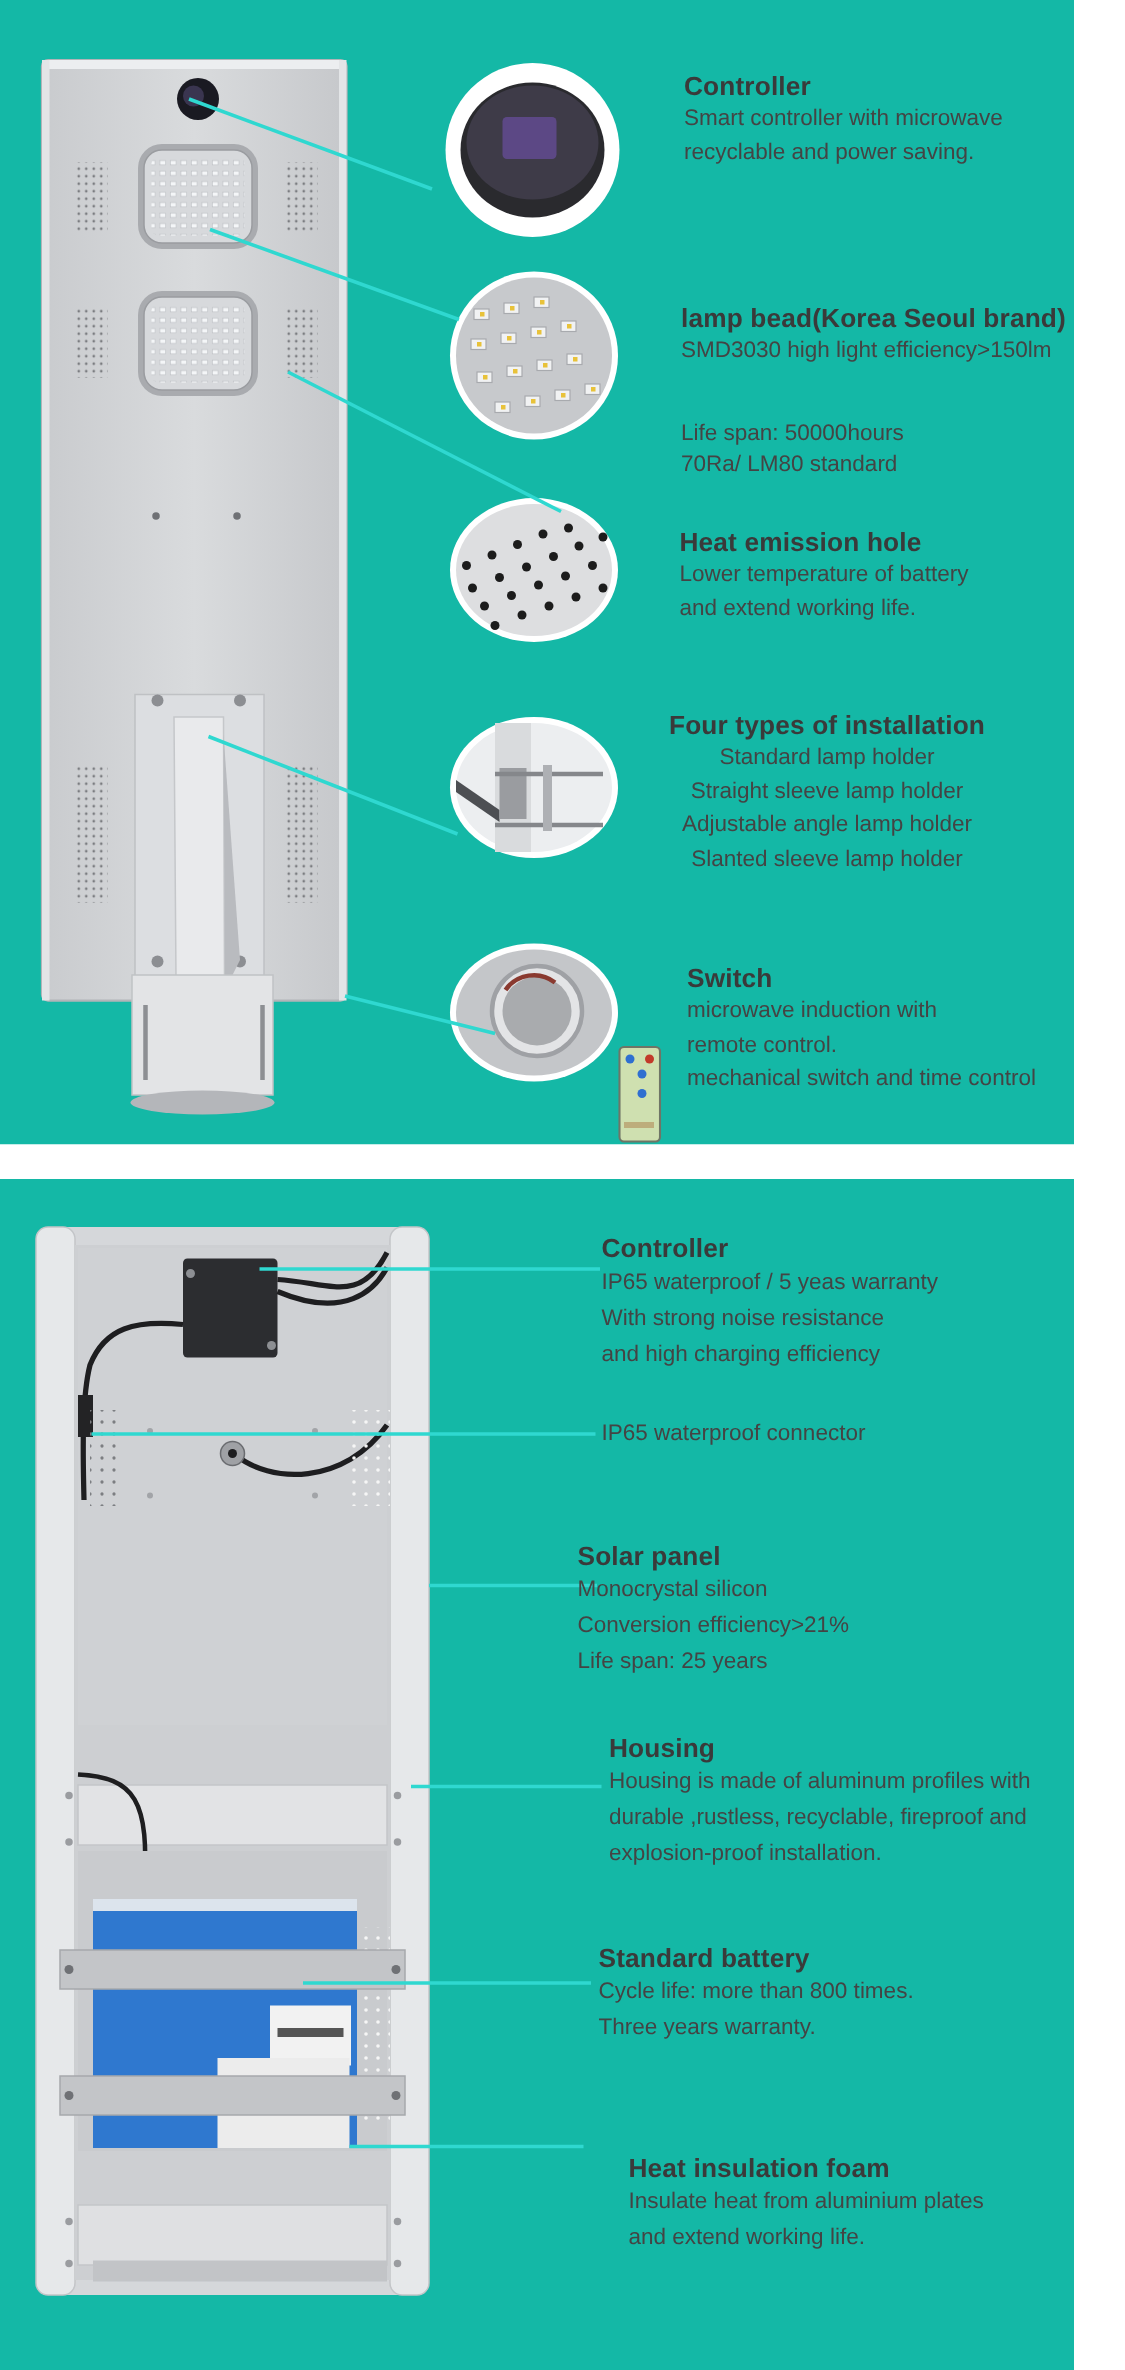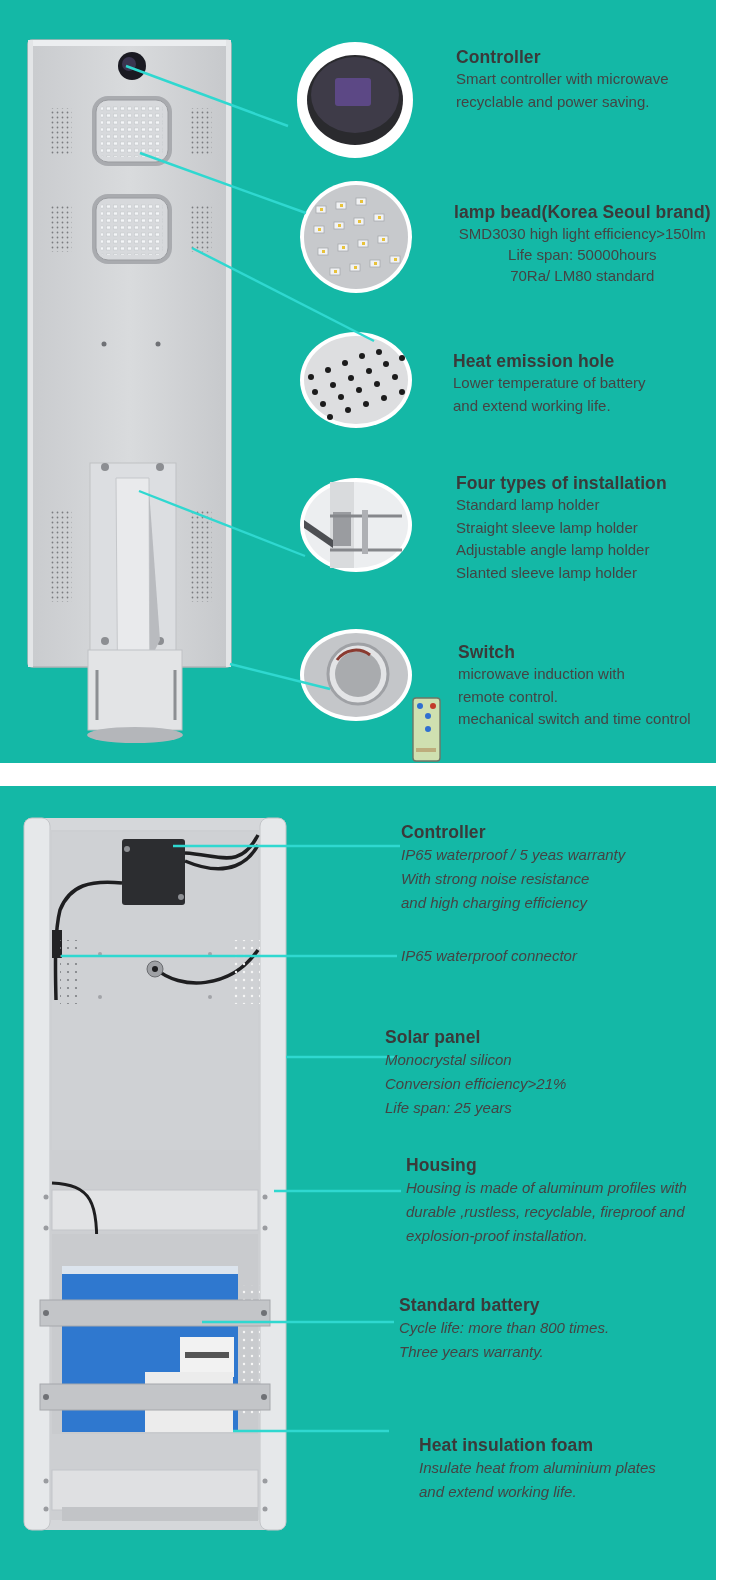--- a/index.html
+++ b/index.html
@@ -9,21 +9,21 @@
   .panel { position: absolute; left: 0; width: 716px; background: #14b8a6; overflow: hidden; }
   #panel-top { top: 0; height: 763px; }
   #panel-bottom { top: 786px; height: 794px; }
   .divider { position: absolute; left: 0; top: 763px; width: 750px; height: 23px; background: #ffffff; }
 
   svg.art { position: absolute; left: 0; top: 0; }
 
   .callout { position: absolute; }
   .callout .title { font-size: 17.5px; font-weight: bold; color: #3a3a3a; line-height: 22px; letter-spacing: 0.1px; }
   .callout .line { font-size: 15px; color: #444444; line-height: 22.5px; white-space: nowrap; }
-  #panel-bottom .callout .line { line-height: 24px; font-style: italic; }
+  #panel-bottom .callout .line { line-height: 24px; }
 </style>
 </head>
 <body>
 
 <section id="panel-top" class="panel">
   <svg class="art" width="750" height="763" viewBox="0 0 750 763">
     <defs>
       <linearGradient id="alu" x1="0" x2="1" y1="0" y2="0">
         <stop offset="0" stop-color="#c9cbce"></stop>
         <stop offset="0.5" stop-color="#d9dbdd"></stop>
@@ -189,34 +189,34 @@
       <line x1="230" y1="664" x2="330" y2="689"></line>
     </g>
   </svg>
 
   <div class="callout" style="left:456px; top:46px;">
     <div class="title">Controller</div>
     <div class="line">Smart controller with microwave</div>
     <div class="line">recyclable and power saving.</div>
   </div>
 
-  <div class="callout" style="left:454px; top:201px;text-align:center;">
+  <div class="callout" style="left:454px; top:201px;">
     <div class="title">lamp bead(Korea Seoul brand)</div>
     <div class="line" style="line-height:21px;">SMD3030 high light efficiency&gt;150lm</div>
-    <div class="line" style="line-height:21px;">Life span: 50000hours</div>
+    <div class="line" style="line-height:21px;margin-top:34px;">Life span: 50000hours</div>
     <div class="line" style="line-height:21px;">70Ra/ LM80 standard</div>
   </div>
 
   <div class="callout" style="left:453px; top:350px;">
     <div class="title">Heat emission hole</div>
     <div class="line">Lower temperature of battery</div>
     <div class="line">and extend working life.</div>
   </div>
 
-  <div class="callout" style="left:456px; top:472px;">
+  <div class="callout" style="left:446px; top:472px;text-align:center;">
     <div class="title">Four types of installation</div>
     <div class="line">Standard lamp holder</div>
     <div class="line">Straight sleeve lamp holder</div>
     <div class="line">Adjustable angle lamp holder</div>
     <div class="line">Slanted sleeve lamp holder</div>
   </div>
 
   <div class="callout" style="left:458px; top:641px;">
     <div class="title">Switch</div>
     <div class="line">microwave induction with</div>

